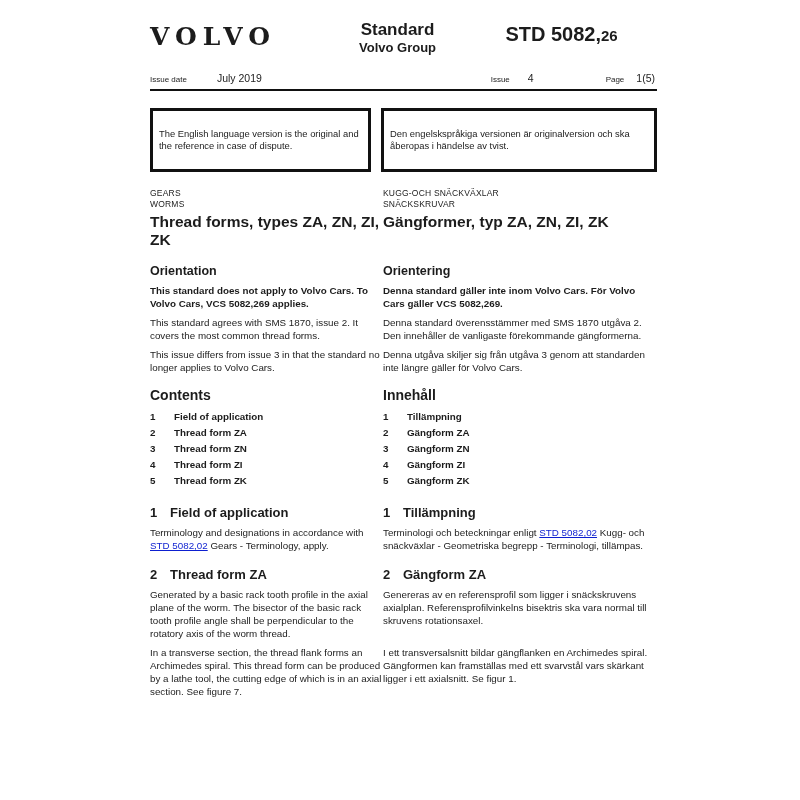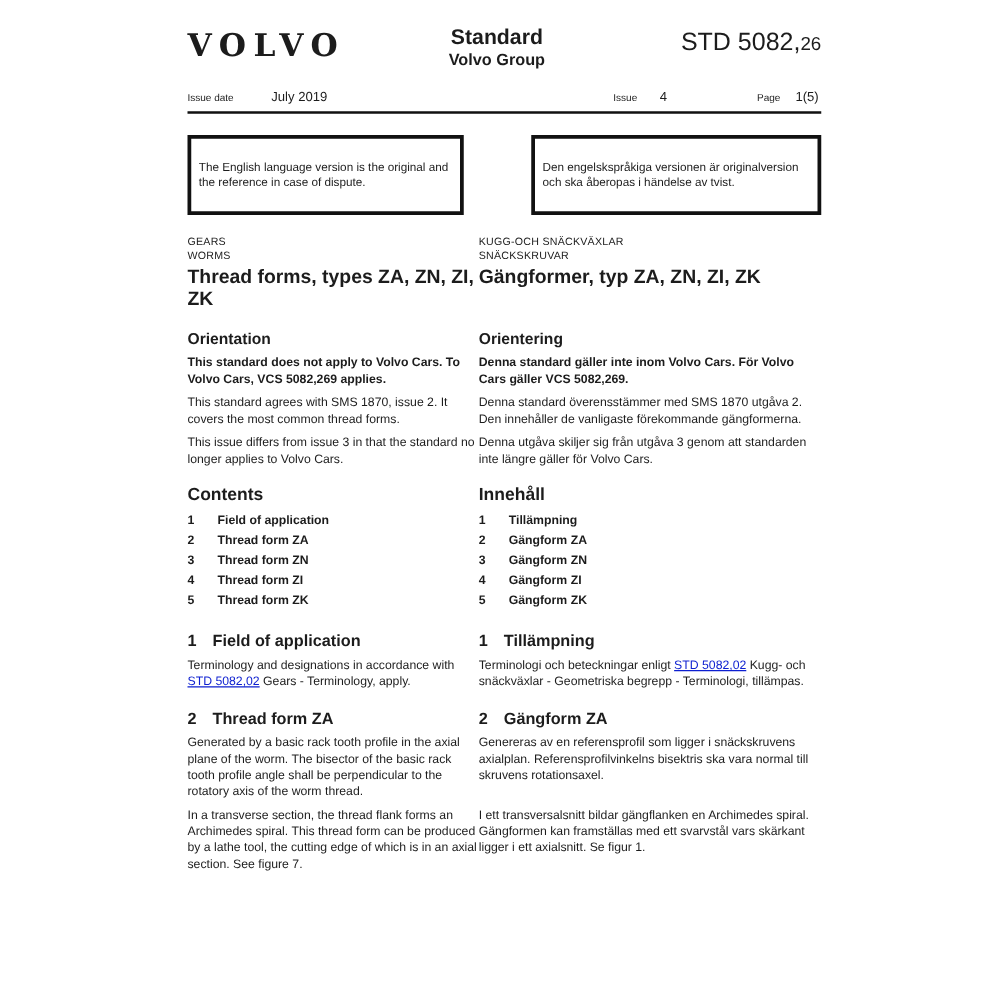--- a/index.html
+++ b/index.html
@@ -38,23 +38,23 @@
   }
   .header-center{
     text-align:center;
     flex:0 0 auto;
     transform:translateX(-6px);
   }
   .doc-type{font-size:17px;font-weight:bold;line-height:20px;}
   .org{font-size:13px;font-weight:bold;line-height:16px;}
   .doc-number{
     flex:1;
-    text-align:right;
+    text-align:center;
     font-size:20px;
-    font-weight:normal;
+    font-weight:bold;
     line-height:24px;
     padding-top:2px;
     white-space:nowrap;
   }
   .doc-number .suffix{font-size:15px;}
 
   
   .meta-row{
     margin-top:16px;
     display:flex;
@@ -79,21 +79,21 @@
     display:flex;
     justify-content:space-between;
   }
   .notice-box{
     border:3px solid var(--border);
     padding:17px 6px;
     font-size:9.4px;
     line-height:12px;
   }
   .notice-en{width:221px;}
-  .notice-sv{width:232px;}
+  .notice-sv{width:276px;}
 
   
   .columns{
     margin-top:16px;
     display:grid;
     grid-template-columns:233px 1fr;
   }
   .col-l{grid-column:1;}
   .col-r{grid-column:2;}
 

